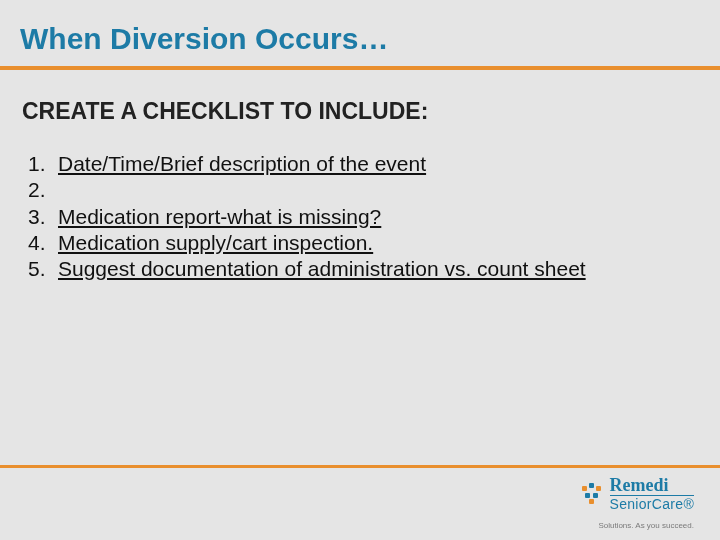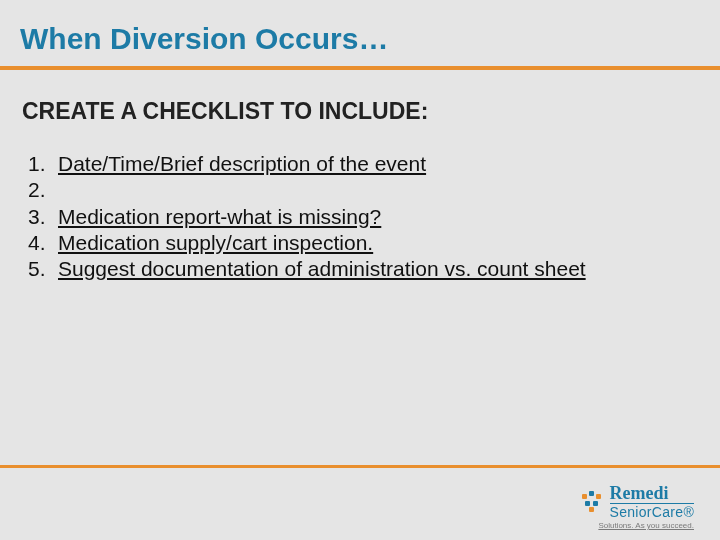--- a/index.html
+++ b/index.html
@@ -93,22 +93,21 @@
     font-size: 14px;
     color: #1d7ba6;
     border-top: 1px solid #1d7ba6;
     margin-top: 1px;
     padding-top: 1px;
     letter-spacing: 0.3px;
   }
   .tagline {
     font-size: 8px;
     color: #7a7a7a;
-    margin-top: 2px;
-    text-decoration: underline;
+    margin-top: 10px;
   }
 </style>
 </head>
 <body>
 
 <div class="slide">
 
   <div class="title">When Diversion Occurs…</div>
   <div class="title-rule"></div>
 

